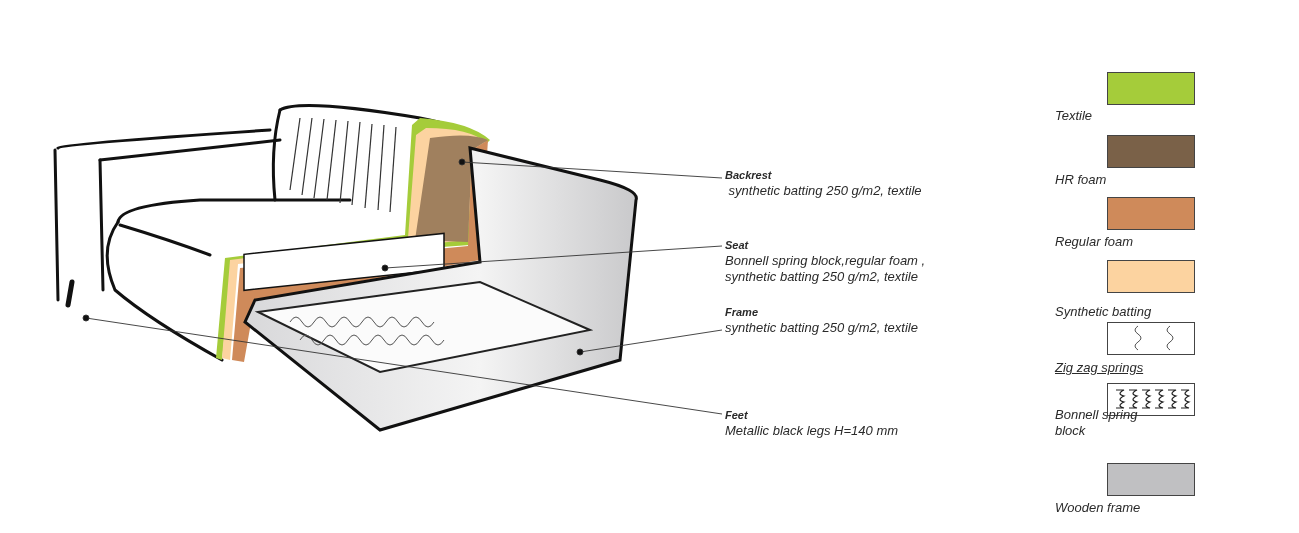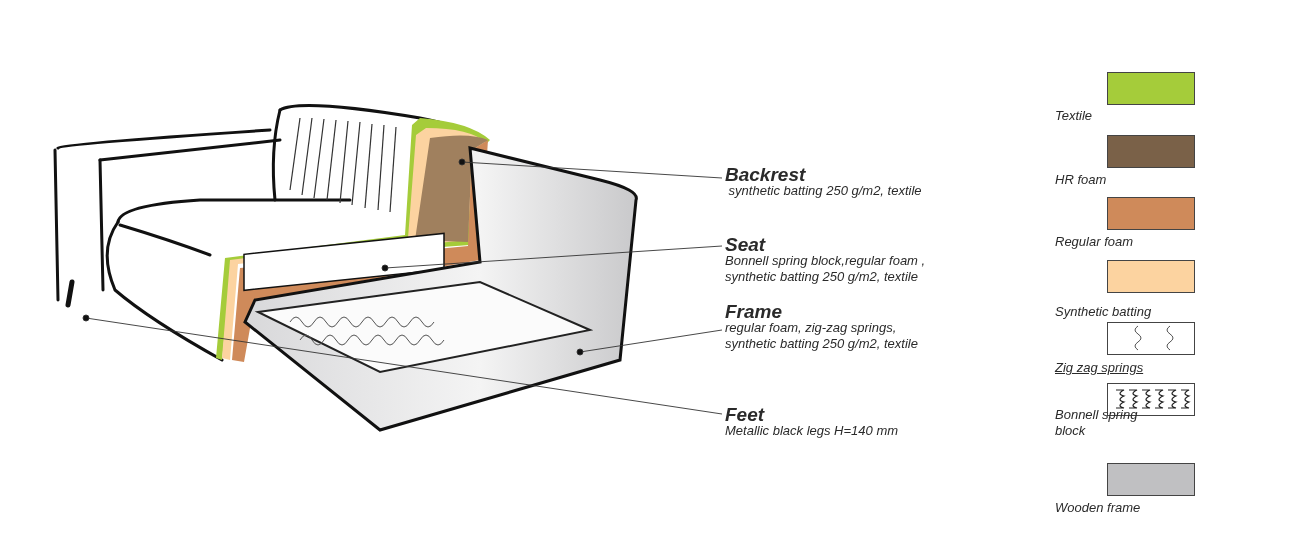--- a/index.html
+++ b/index.html
@@ -1,20 +1,20 @@
 <!DOCTYPE html>
 <html><head>
 <meta charset="utf-8">
 <style>
   html, body { margin:0; padding:0; background:#ffffff; }
   body { width:1299px; height:533px; position:relative; overflow:hidden;
          font-family:"Liberation Sans", sans-serif; color:#222; }
   #illus { position:absolute; left:0; top:0; }
   .callout { position:absolute; left:725px; font-style:italic; font-size:13px; line-height:16px; color:#2a2a2a; }
-  .callout .title { font-weight:bold; font-size:19px; }
+  .callout .title { font-weight:bold; font-size:11px; }
   .callout .line { white-space:pre; }
   .swatch { position:absolute; width:88px; height:33px; border:1px solid #444; box-sizing:border-box; }
   .legend-label { position:absolute; right:103px; font-style:italic; font-size:13px; color:#2a2a2a; line-height:16px; }
 </style>
 </head>
 <body>
 
 <svg id="illus" width="1299" height="533">
   <defs>
     <linearGradient id="gFrame" x1="0" x2="1" y1="0" y2="0">
@@ -76,21 +76,20 @@
   <div class="title">Backrest</div>
   <div class="line"> synthetic batting 250 g/m2, textile</div>
 </div>
 <div class="callout" style="top:237px">
   <div class="title">Seat</div>
   <div class="line">Bonnell spring block,regular foam ,</div>
   <div class="line">synthetic batting 250 g/m2, textile</div>
 </div>
 <div class="callout" style="top:304px">
   <div class="title">Frame</div>
-  <div class="line">regular foam, zig-zag springs,</div>
   <div class="line">synthetic batting 250 g/m2, textile</div>
 </div>
 <div class="callout" style="top:407px">
   <div class="title">Feet</div>
   <div class="line">Metallic black legs H=140 mm</div>
 </div>
 
 <div id="legend">
     <div class="swatch" style="left: 1107px; top: 72px; background: rgb(165, 204, 58);"></div>
     <div class="legend-label" style="top: 108px; right: 104px; width: 140px; left: auto; position: absolute;">Textile</div>

